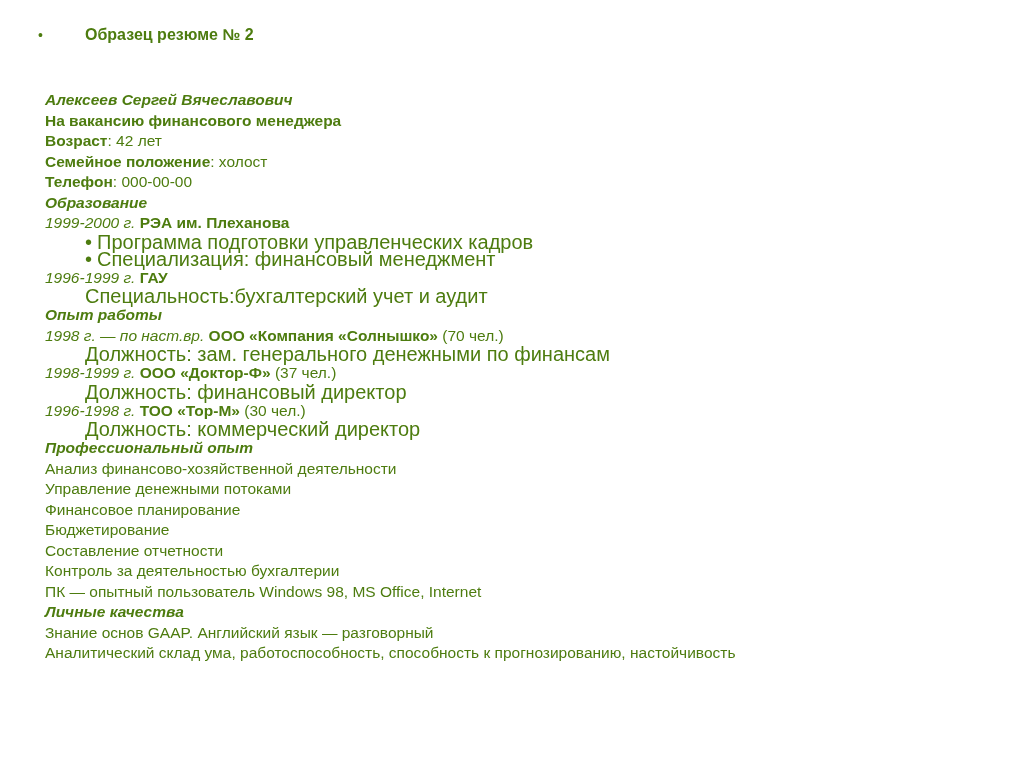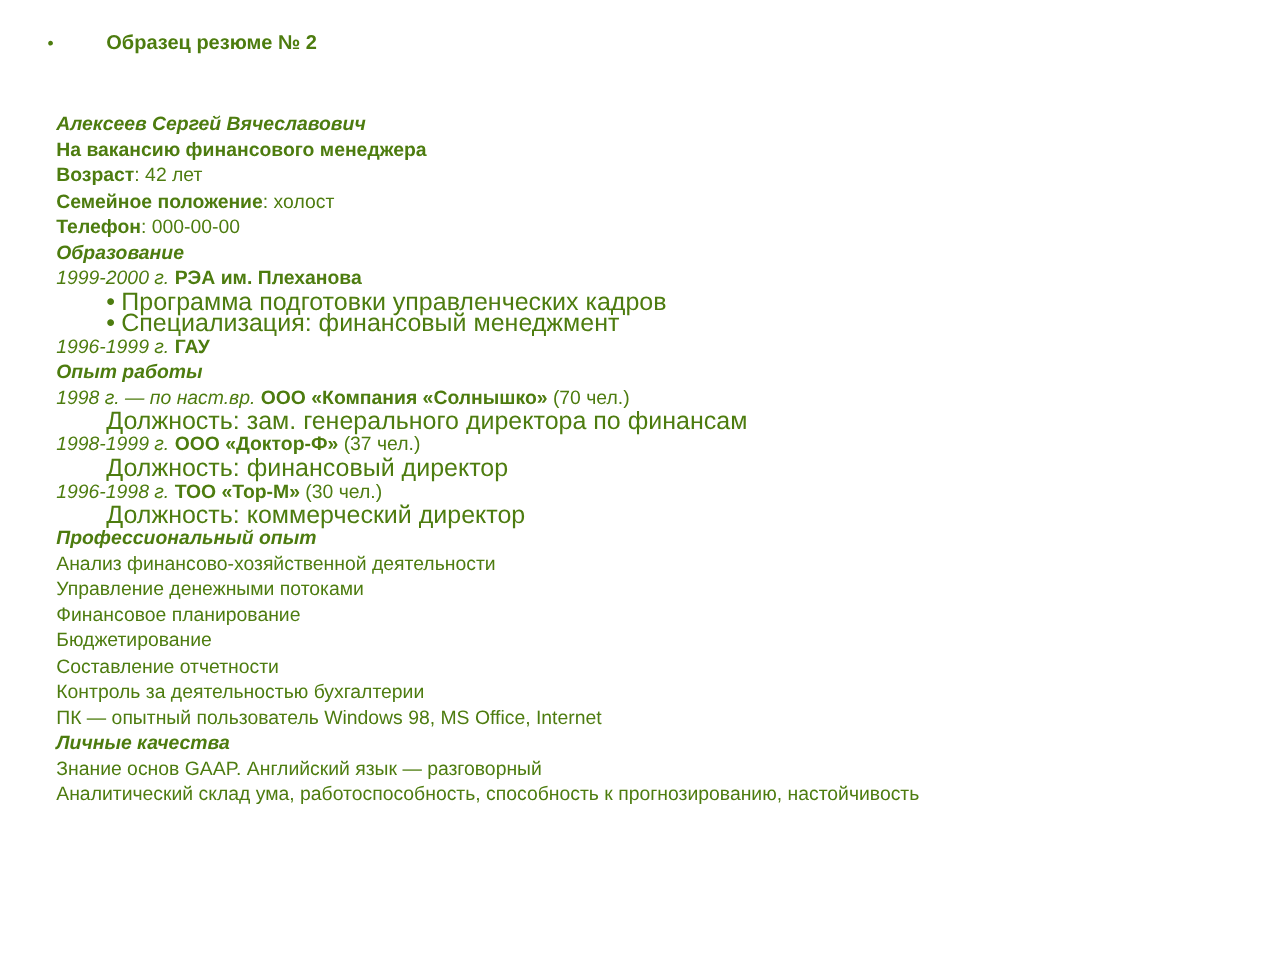--- a/index.html
+++ b/index.html
@@ -69,23 +69,24 @@
       <div class="line"><span class="run-bi">Алексеев Сергей Вячеславович</span></div>
       <div class="line"><span class="run-b">На вакансию финансового менеджера</span></div>
       <div class="line"><span class="run-b">Возраст</span><span class="run-r">: 42 лет</span></div>
       <div class="line"><span class="run-b">Семейное положение</span><span class="run-r">: холост</span></div>
       <div class="line"><span class="run-b">Телефон</span><span class="run-r">: 000-00-00</span></div>
       <div class="line"><span class="run-bi">Образование</span></div>
       <div class="line"><span class="run-i">1999-2000 г. </span><span class="run-b">РЭА им. Плеханова</span></div>
       <div class="line indent"><span class="sub-bullet">•</span><span class="run-r">Программа подготовки управленческих кадров</span></div>
       <div class="line indent"><span class="sub-bullet">•</span><span class="run-r">Специализация: финансовый менеджмент</span></div>
       <div class="line"><span class="run-i">1996-1999 г. </span><span class="run-b">ГАУ</span></div>
+      <div class="line indent"><span class="run-r">Специальность:бухгалтерский учет и аудит</span></div>
       <div class="line"><span class="run-bi">Опыт работы</span></div>
       <div class="line"><span class="run-i">1998 г. — по наст.вр. </span><span class="run-b">ООО «Компания «Солнышко»</span><span class="run-r"> (70 чел.)</span></div>
-      <div class="line indent"><span class="run-r">Должность: зам. генерального директора по финансам</span></div>
+      <div class="line indent"><span class="run-r">Должность: зам. генерального денежными по финансам</span></div>
       <div class="line"><span class="run-i">1998-1999 г. </span><span class="run-b">ООО «Доктор-Ф»</span><span class="run-r"> (37 чел.)</span></div>
       <div class="line indent"><span class="run-r">Должность: финансовый директор</span></div>
       <div class="line"><span class="run-i">1996-1998 г. </span><span class="run-b">ТОО «Тор-М»</span><span class="run-r"> (30 чел.)</span></div>
       <div class="line indent"><span class="run-r">Должность: коммерческий директор</span></div>
       <div class="line"><span class="run-bi">Профессиональный опыт</span></div>
       <div class="line"><span class="run-r">Анализ финансово-хозяйственной деятельности</span></div>
       <div class="line"><span class="run-r">Управление денежными потоками</span></div>
       <div class="line"><span class="run-r">Финансовое планирование</span></div>
       <div class="line"><span class="run-r">Бюджетирование</span></div>
       <div class="line"><span class="run-r">Составление отчетности</span></div>

